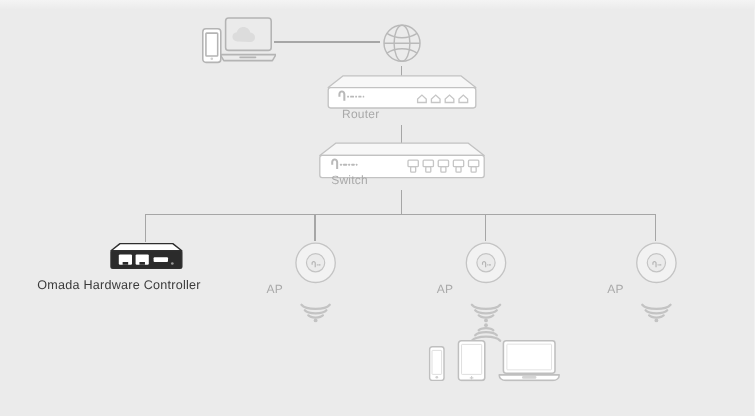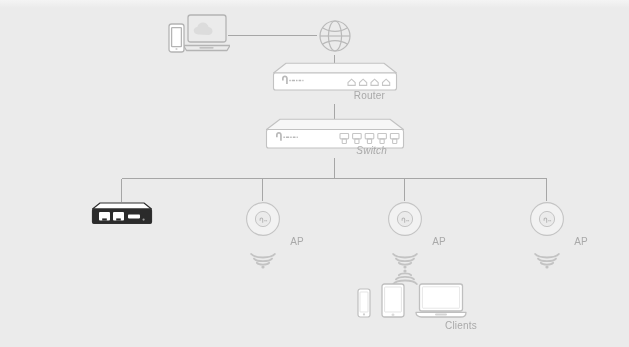--- a/index.html
+++ b/index.html
@@ -20,21 +20,21 @@
     background: linear-gradient(#f4f4f4, #ebebeb);
   }
   #topology svg.wires {
     position: absolute; left: 0; top: 0; width: 629px; height: 347px;
   }
   .node { position: absolute; }
   .label {
     position: absolute;
     font-size: 10px;
     color: #a9a9a9;
-    text-align: right;
+    text-align: left;
     white-space: nowrap;
     letter-spacing: .2px;
   }
   .label.dark { color: #3a3a3a; font-size: 10.5px; line-height: 13px; }
 
   
   .stroke { stroke: #b4b4b4; fill: none; }
 </style>
 </head>
 <body>
@@ -154,21 +154,21 @@
             <rect x="112.8" y="15.5" width="8.6" height="5.4" rx="0.8"></rect>
             <rect x="115" y="20.9" width="4.2" height="4.6" rx="0.8"></rect>
           </g>
         <g>
             <rect x="125.4" y="15.5" width="8.6" height="5.4" rx="0.8"></rect>
             <rect x="127.6" y="20.9" width="4.2" height="4.6" rx="0.8"></rect>
           </g>
       </g>
     </svg>
   </div>
-  <div class="label" style="left:287px; top:145px; width:100px;font-style:italic;">Switch</div>
+  <div class="label" style="left:276px; top:145px; width:100px;">Switch</div>
 
   <div class="node" style="left:91px; top:202px;">
     <svg width="62" height="24" viewBox="0 0 62 24">
 
       <path d="M9 1 H53 L60.5 7 H1.5 Z" fill="#ffffff" stroke="#2f2f2f" stroke-width="1.2" stroke-linejoin="round"></path>
 
       <rect x="1.5" y="7" width="59" height="14.5" rx="1.5" fill="#2b2b2b" stroke="#2f2f2f" stroke-width="1.2"></rect>
 
       <g fill="#ffffff">
         <rect x="8" y="10" width="11" height="8.6" rx="1"></rect>
@@ -176,20 +176,21 @@
       </g>
       <g fill="#2b2b2b">
         <path d="M11.2 16.4 h4.6 v2.2 h-4.6 z"></path>
         <path d="M25.2 16.4 h4.6 v2.2 h-4.6 z"></path>
       </g>
 
       <rect x="37" y="12.4" width="12" height="4" rx="0.8" fill="#ffffff"></rect>
       <circle cx="52.6" cy="17.6" r="1.1" fill="#9a9a9a"></circle>
     </svg>
   </div>
+  <div class="label dark" style="left:31px; top:232px; width:180px;">Omada Hardware Controller</div>
 
   <div class="node" style="left:245px; top:201px;">
     <svg width="36" height="36" viewBox="0 0 36 36">
       <circle cx="18" cy="18" r="16.4" fill="#f2f2f2" stroke="#c4c4c4" stroke-width="1.1"></circle>
       <circle cx="18" cy="18" r="7.6" fill="#ebebeb" stroke="#c4c4c4" stroke-width="1"></circle>
       <g fill="#b5b5b5">
         <path d="M14.6 18.4 c0 -1 0.8 -1.8 1.8 -1.8 1 0 1.8 0.8 1.8 1.8 l0 3.3 -1 0 0 -3.3 c0 -0.45 -0.35 -0.8 -0.8 -0.8 -0.45 0 -0.8 0.35 -0.8 0.8 l0 1.3 -1 0 Z"></path>
         <rect x="19" y="19.3" width="0.9" height="1" rx="0.2"></rect>
         <rect x="20.3" y="19.3" width="1.8" height="1" rx="0.2"></rect>
       </g>
@@ -282,14 +283,13 @@
 
   <div class="node" style="left:415px; top:283px;">
     <svg width="52" height="35" viewBox="0 0 52 35">
       <rect x="4.5" y="1" width="43" height="27" rx="2.2" fill="#ffffff" stroke="#bfbfbf" stroke-width="1.3"></rect>
       <rect x="7.4" y="3.8" width="37.2" height="21.4" rx="0.6" fill="#ffffff" stroke="#dcdcdc" stroke-width="0.7"></rect>
       <path d="M1 29.4 H51 C51 32.4 48.6 34 45.6 34 H6.4 C3.4 34 1 32.4 1 29.4 Z" fill="#ffffff" stroke="#bfbfbf" stroke-width="1.3" stroke-linejoin="round"></path>
       <rect x="20" y="30.4" width="12" height="2.2" rx="1" fill="#d4d4d4"></rect>
     </svg>
   </div>
 
-  <div class="label" style="left:377px; top:320px; width:100px;">Clients</div>
 </div>
 
 </body></html>

